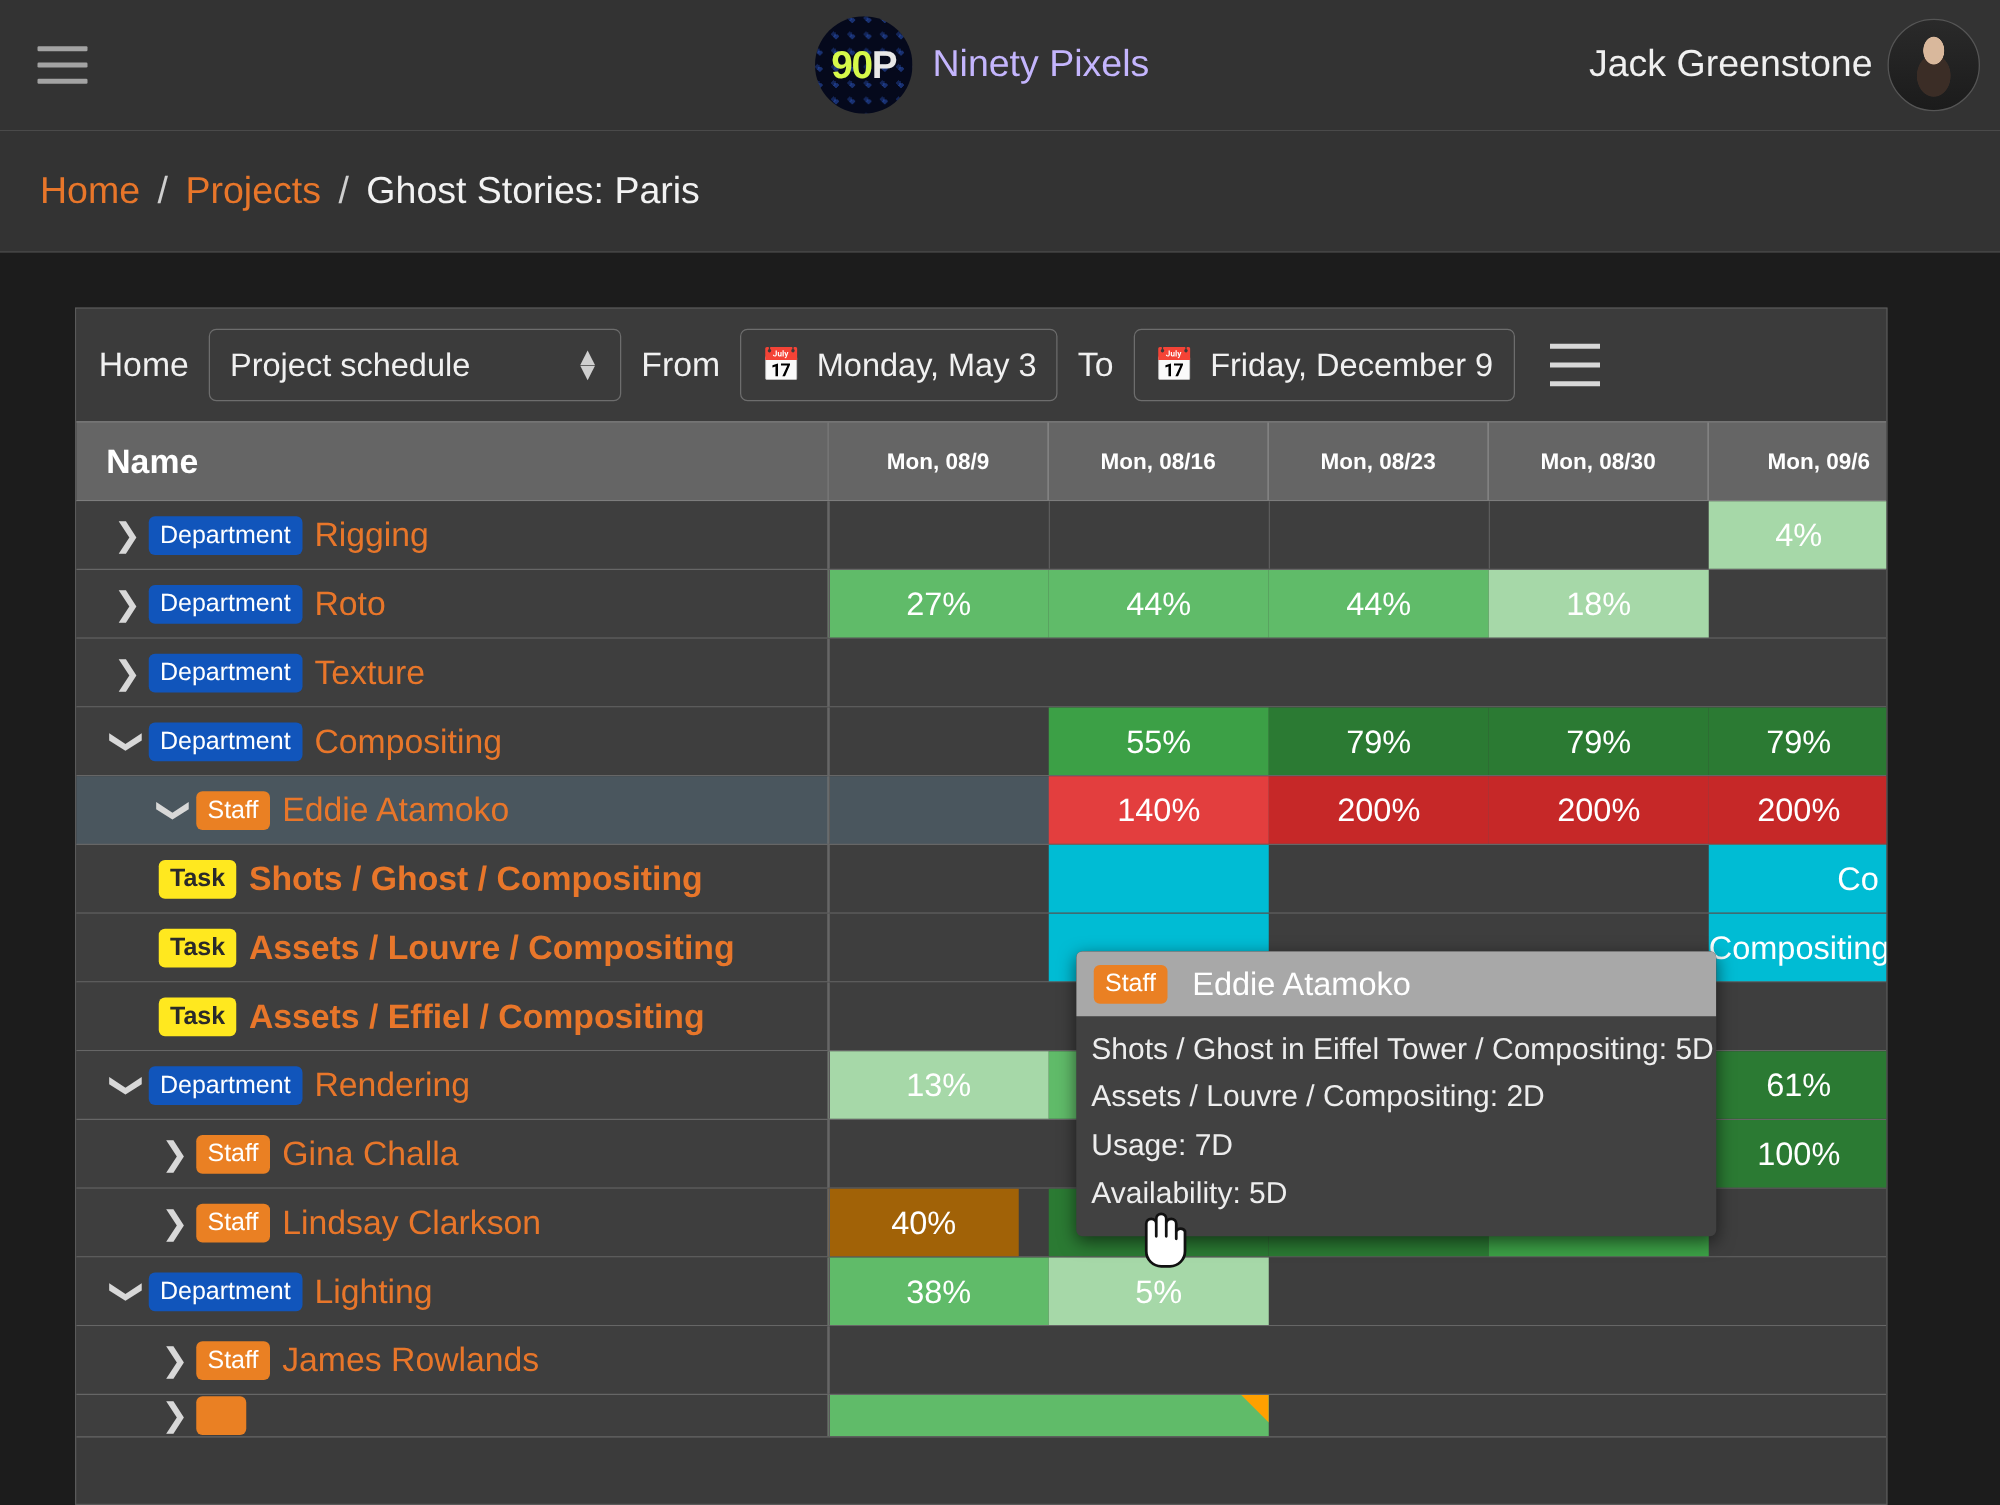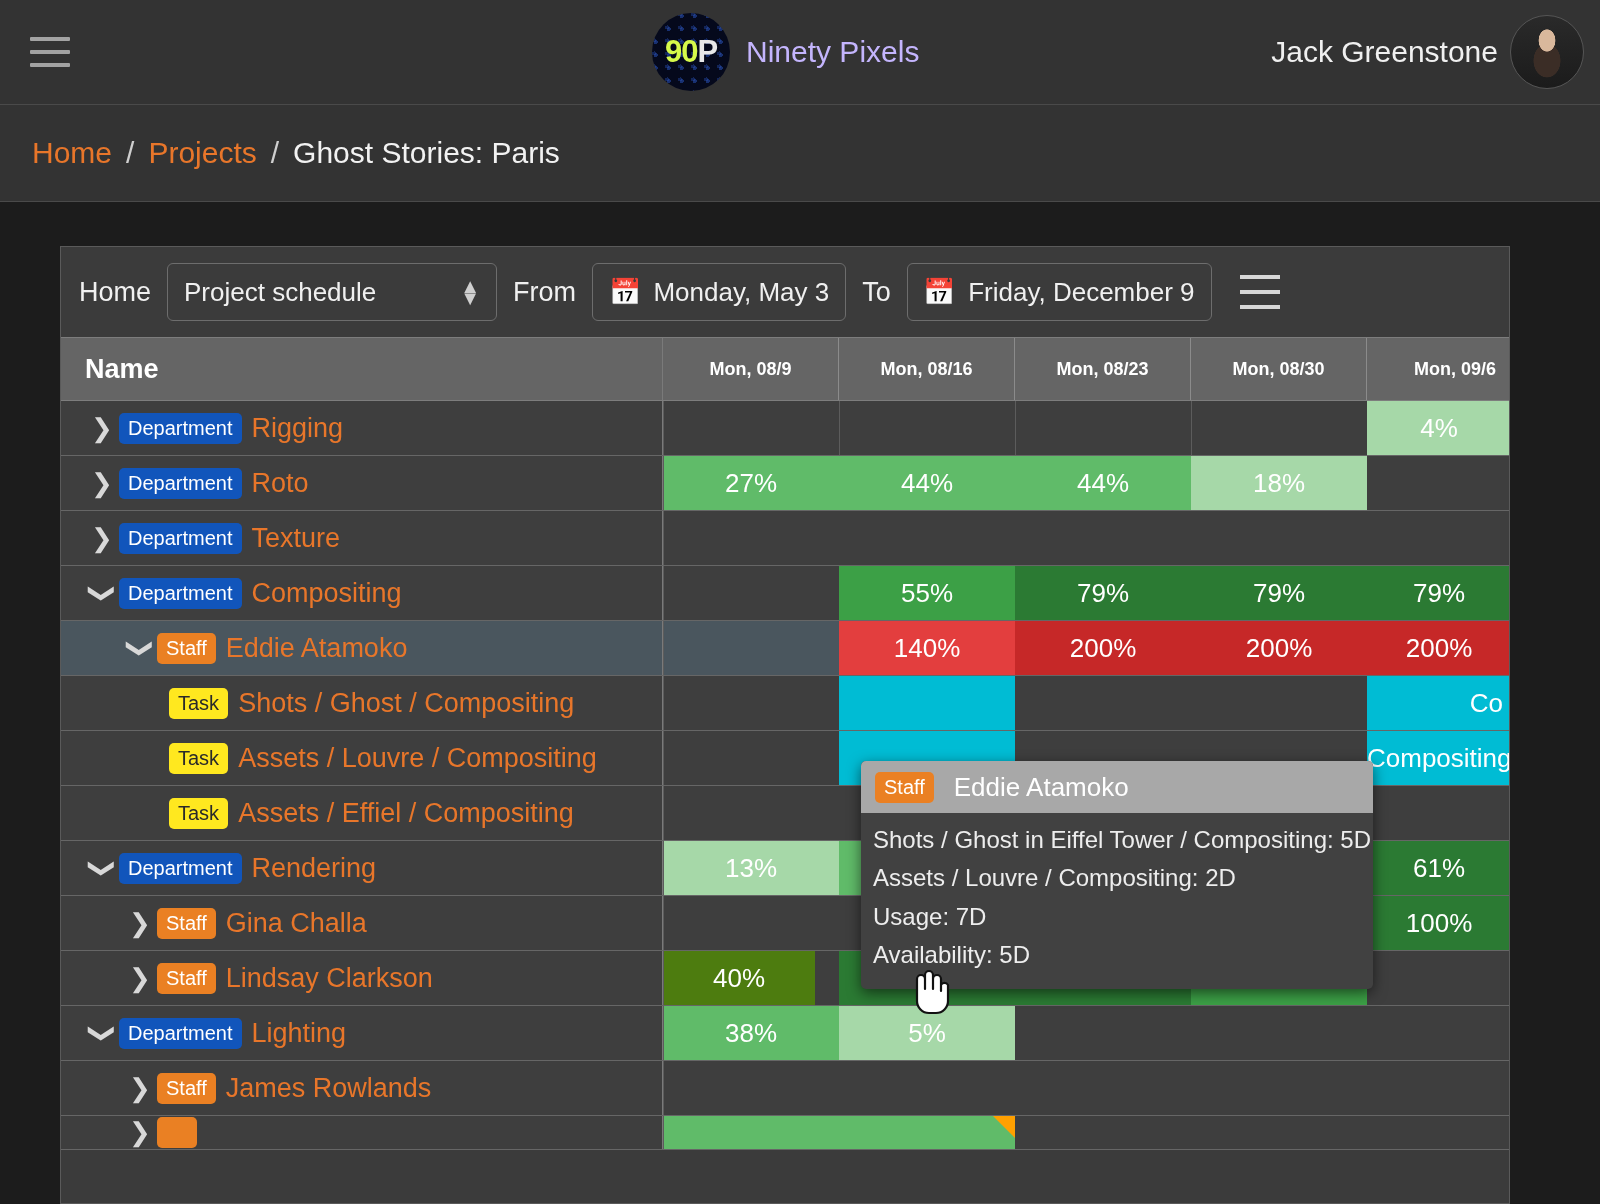--- a/index.html
+++ b/index.html
@@ -144,21 +144,21 @@
     border-radius: 5px; color: #fff; font-size: 20px;
     padding: 4px 9px; margin-right: 10px; white-space: nowrap;
   }
   .badge-department { background: #1155bb; }
   .badge-staff { background: #ea8023; }
   .badge-task { background: #ffe81f; color: #2a2a2a; }
   .rowlabel { color: #e8762a; font-size: 27px; white-space: nowrap; text-align: center; }
 
   .indent-1 { padding-left: 24px; }
   .indent-2 { padding-left: 62px; }
-  .indent-3 { padding-left: 108px; }
+  .indent-3 { padding-left: 66px; font-weight: bold; }
 
   
   .track { flex: 1; position: relative; }
   .colsep {
     position: absolute; top: 0; bottom: 0; width: 1px;
     background: #5c5c5c;
   }
   .bar {
     position: absolute; top: 0; bottom: 0;
     display:flex; align-items:center; justify-content:center;
@@ -406,21 +406,21 @@
       </div>
     </div>
 
     <div class="row body-row">
       <div class="name-col indent-2">
         <span class="twisty">❯</span>
         <span class="badge badge-staff">Staff</span>
         <span class="rowlabel">Lindsay Clarkson</span>
       </div>
       <div class="track">
-        <div class="bar" style="left:0;width:152px;background:#4d7c0f">40%</div>
+        <div class="bar" style="left:0;width:152px;background:#a16207">40%</div>
         <div class="bar" style="left:176px;width:176px;background:#2b7a33">100%</div>
         <div class="bar" style="left:352px;width:176px;background:#2b7a33">100%</div>
         <div class="bar" style="left:528px;width:176px;background:#3ca046">60%</div>
         <div class="colsep" style="left:0"></div>
       </div>
     </div>
 
     <div class="row body-row">
       <div class="name-col indent-1">
         <span class="twisty" style="transform: rotate(90deg);">❯</span>

